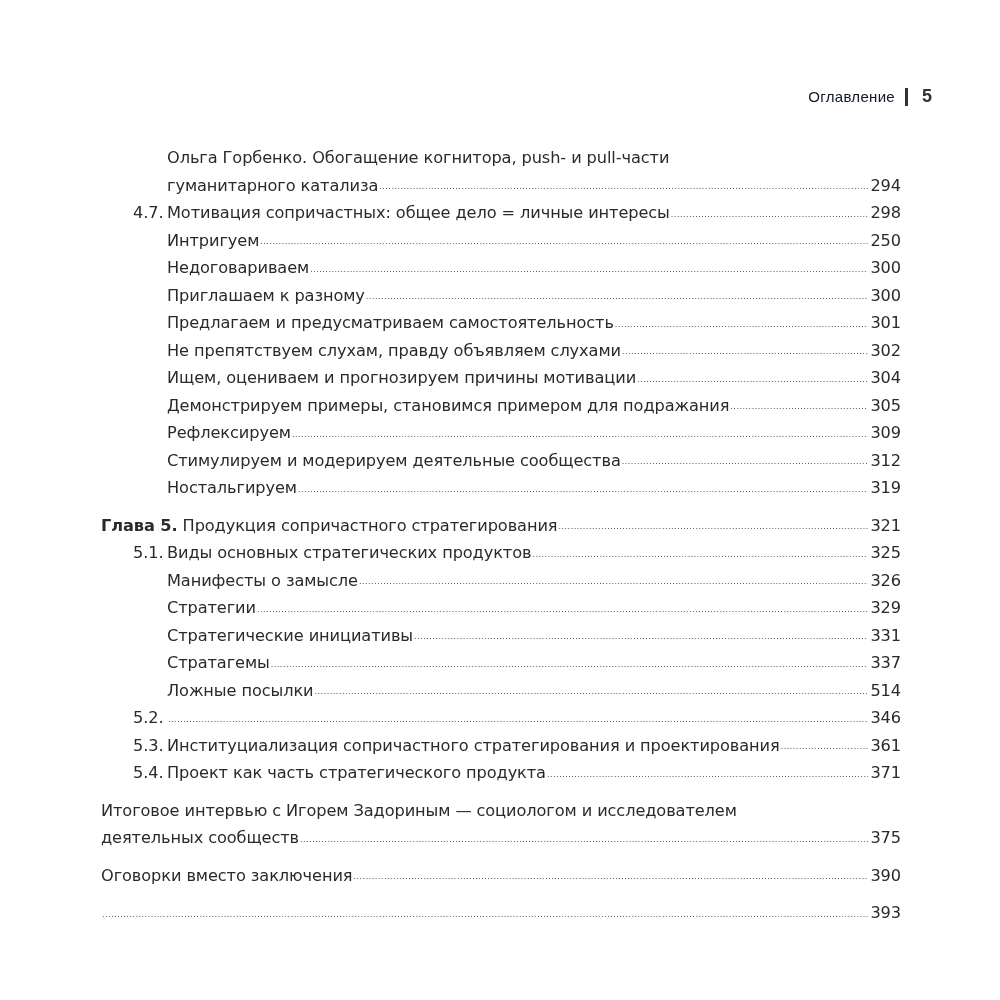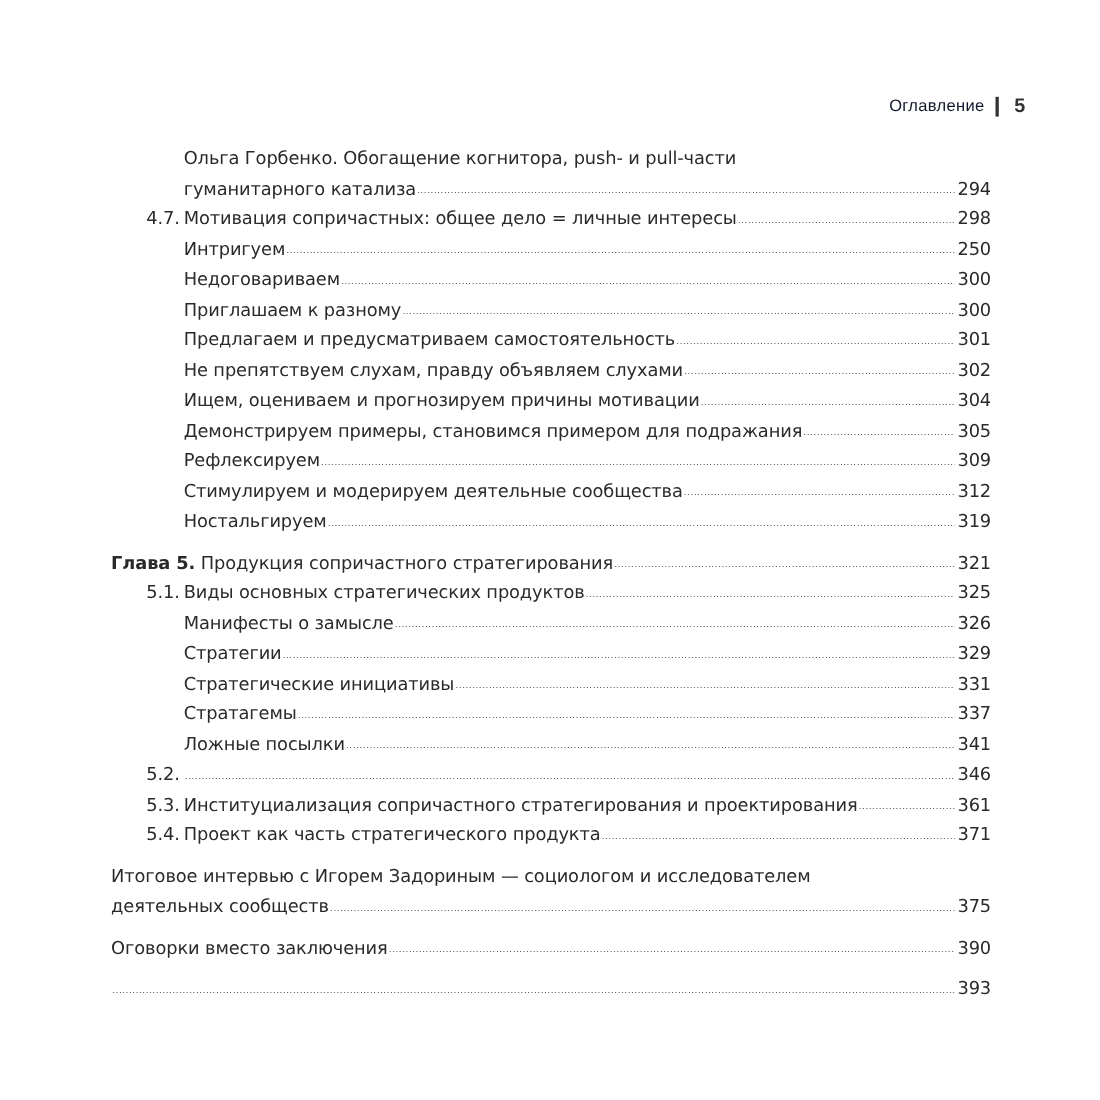--- a/index.html
+++ b/index.html
@@ -4,21 +4,21 @@
 <style>
   html, body { margin: 0; padding: 0; background: #ffffff; }
   body { width: 1000px; height: 1000px; position: relative; overflow: hidden;
          font-family: "DejaVu Sans", sans-serif; color: #2a2a2a; }
   .running-head { position: absolute; top: 86px; right: 68px; display: flex; align-items: center;
                   font-family: "Liberation Sans", sans-serif; }
   .rh-title { font-size: 15px; color: #0f172a; letter-spacing: 0.3px; }
   .rh-bar { width: 3px; height: 18px; background: #333; margin: 0 14px 0 10px; }
   .rh-page { font-size: 18px; font-weight: bold; color: #333; }
 
-  .toc { position: absolute; left: 101px; top: 130px; width: 800px; }
+  .toc { position: absolute; left: 101px; top: 144px; width: 800px; }
   .entry { display: flex; align-items: flex-end; font-size: 16.2px; line-height: 27.5px; letter-spacing: -0.1px; }
   .entry .num { flex: 0 0 auto; }
   .entry .title { flex: 0 1 auto; white-space: nowrap; }
   .entry .dots { flex: 1 1 auto; overflow: hidden; white-space: nowrap; font-size: 8px; line-height: 10px;
                  letter-spacing: 0.5px; color: #444; margin: 0 2px 7px 1px; }
   .entry .dots::before { content: "......................................................................................................................................................................................................................................................................................................................"; }
   .entry .page { flex: 0 0 auto; text-align: right; }
   .lvl0 { padding-left: 0; }
   .lvl1 { padding-left: 32px; }
   .lvl2 { padding-left: 66px; }
@@ -140,21 +140,21 @@
     <span class="page">331</span>
   </div>
   <div class="entry lvl2">
     <span class="title">Стратагемы</span>
     <span class="dots"></span>
     <span class="page">337</span>
   </div>
   <div class="entry lvl2">
     <span class="title">Ложные посылки</span>
     <span class="dots"></span>
-    <span class="page">341</span>
+    <span class="page">514</span>
   </div>
 
   <div class="entry lvl1">
     <span class="num">5.2.</span>
     <span class="dots"></span>
     <span class="page">346</span>
   </div>
   <div class="entry lvl1">
     <span class="num">5.3.</span>
     <span class="title">Институциализация сопричастного стратегирования и проектирования</span>

